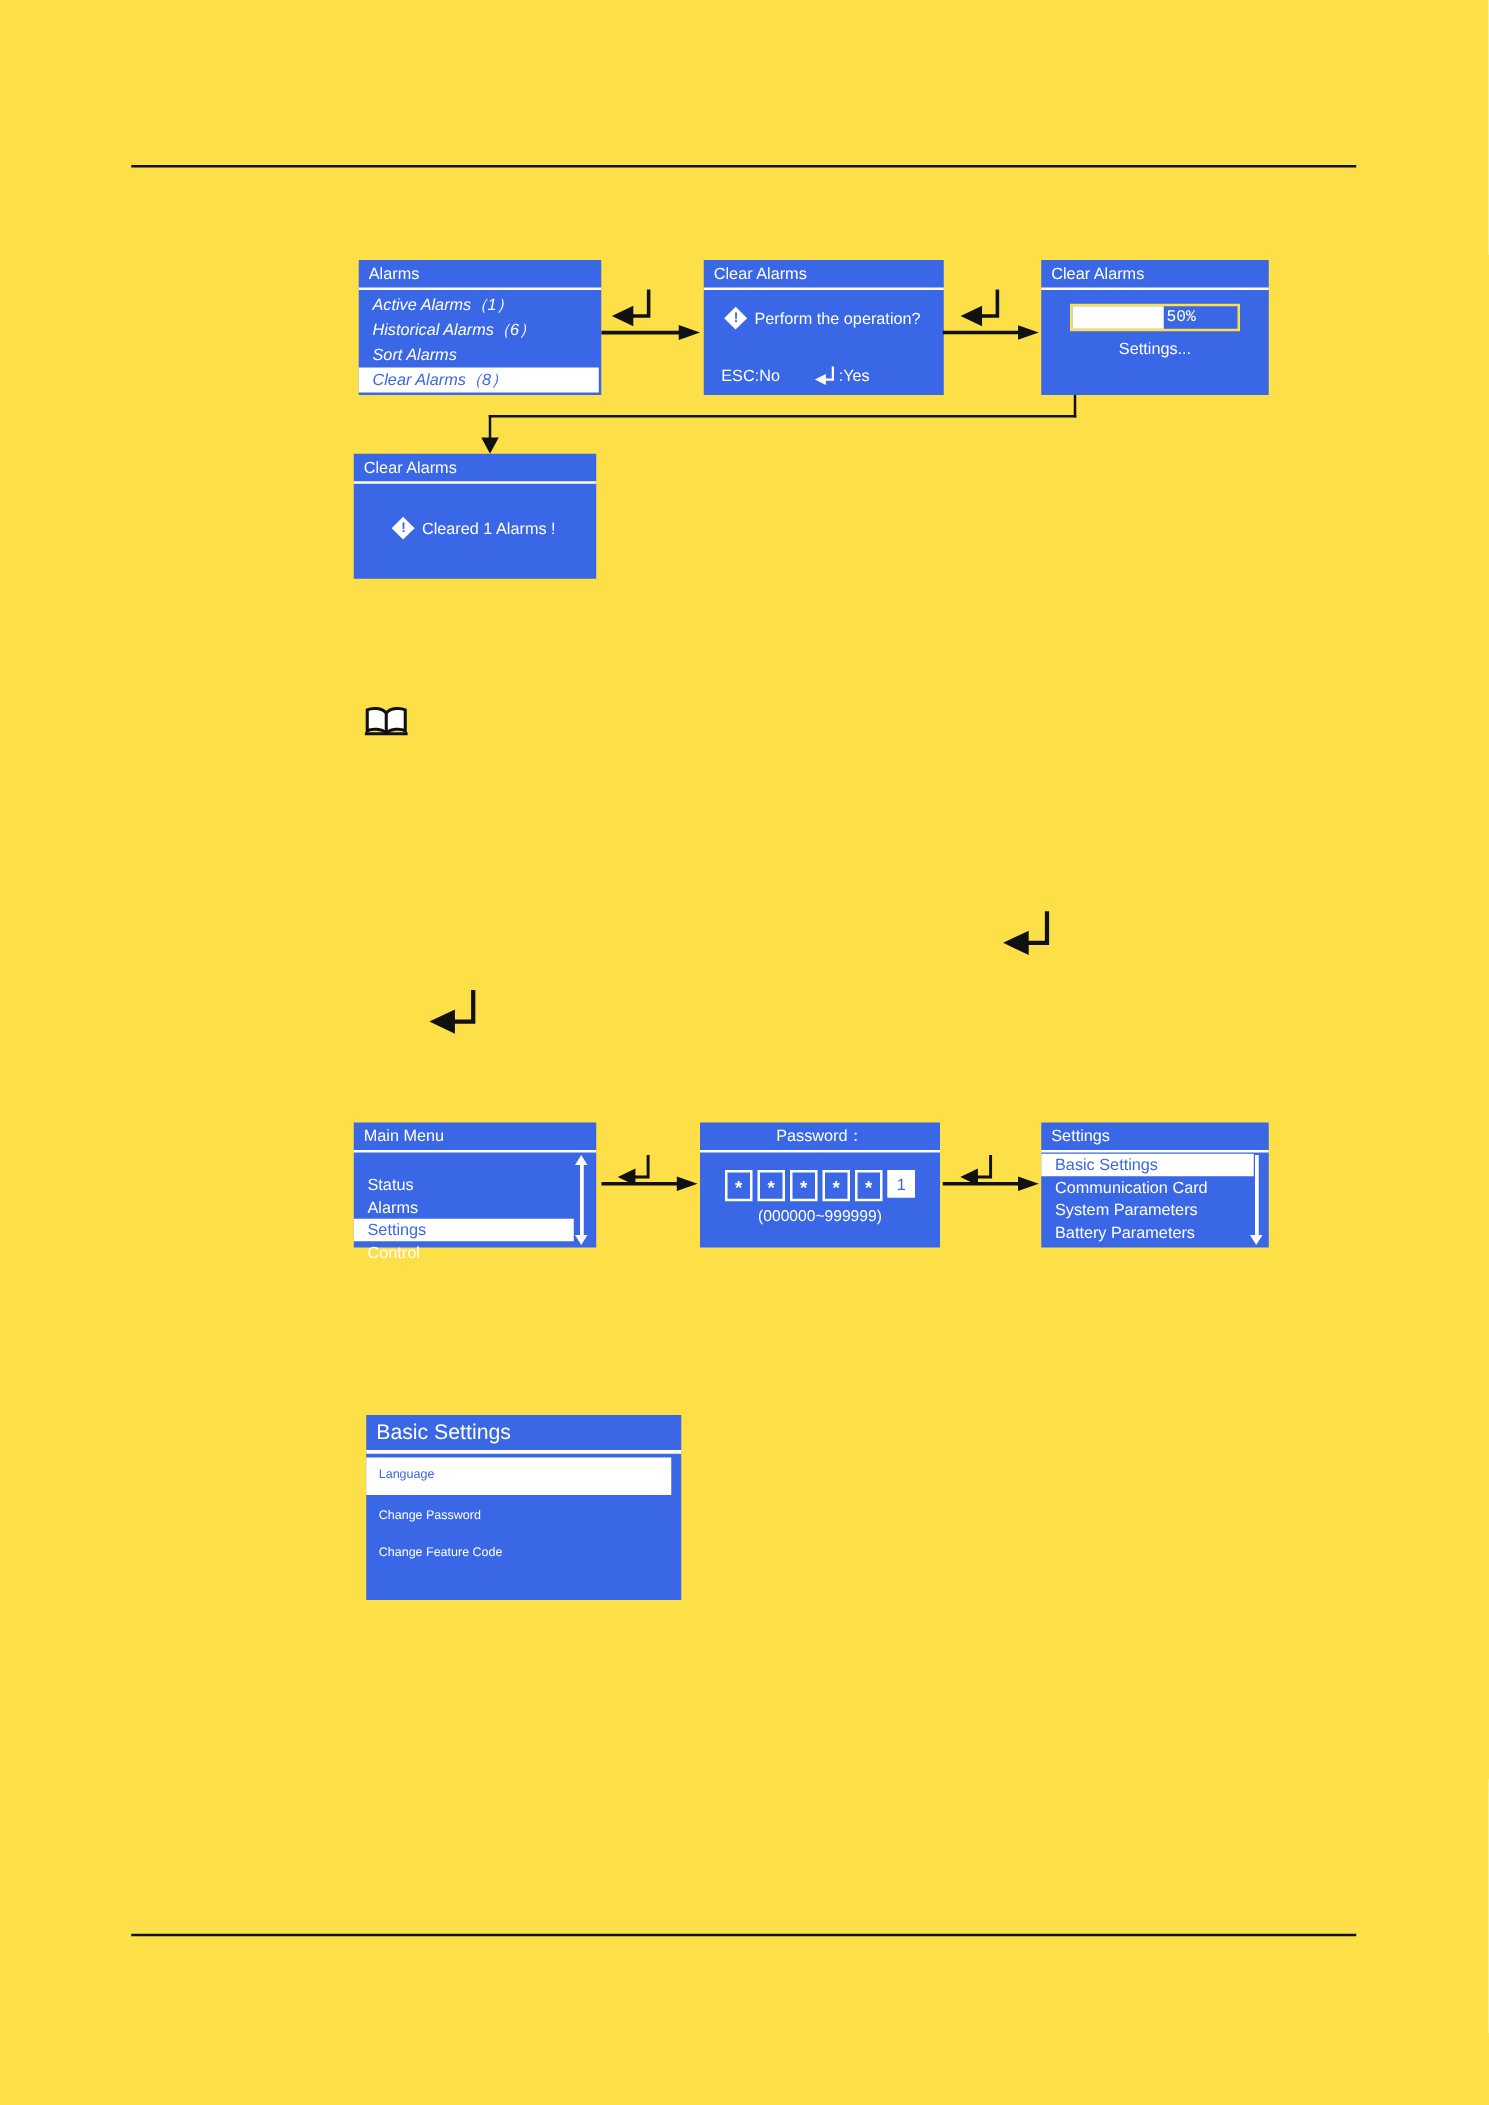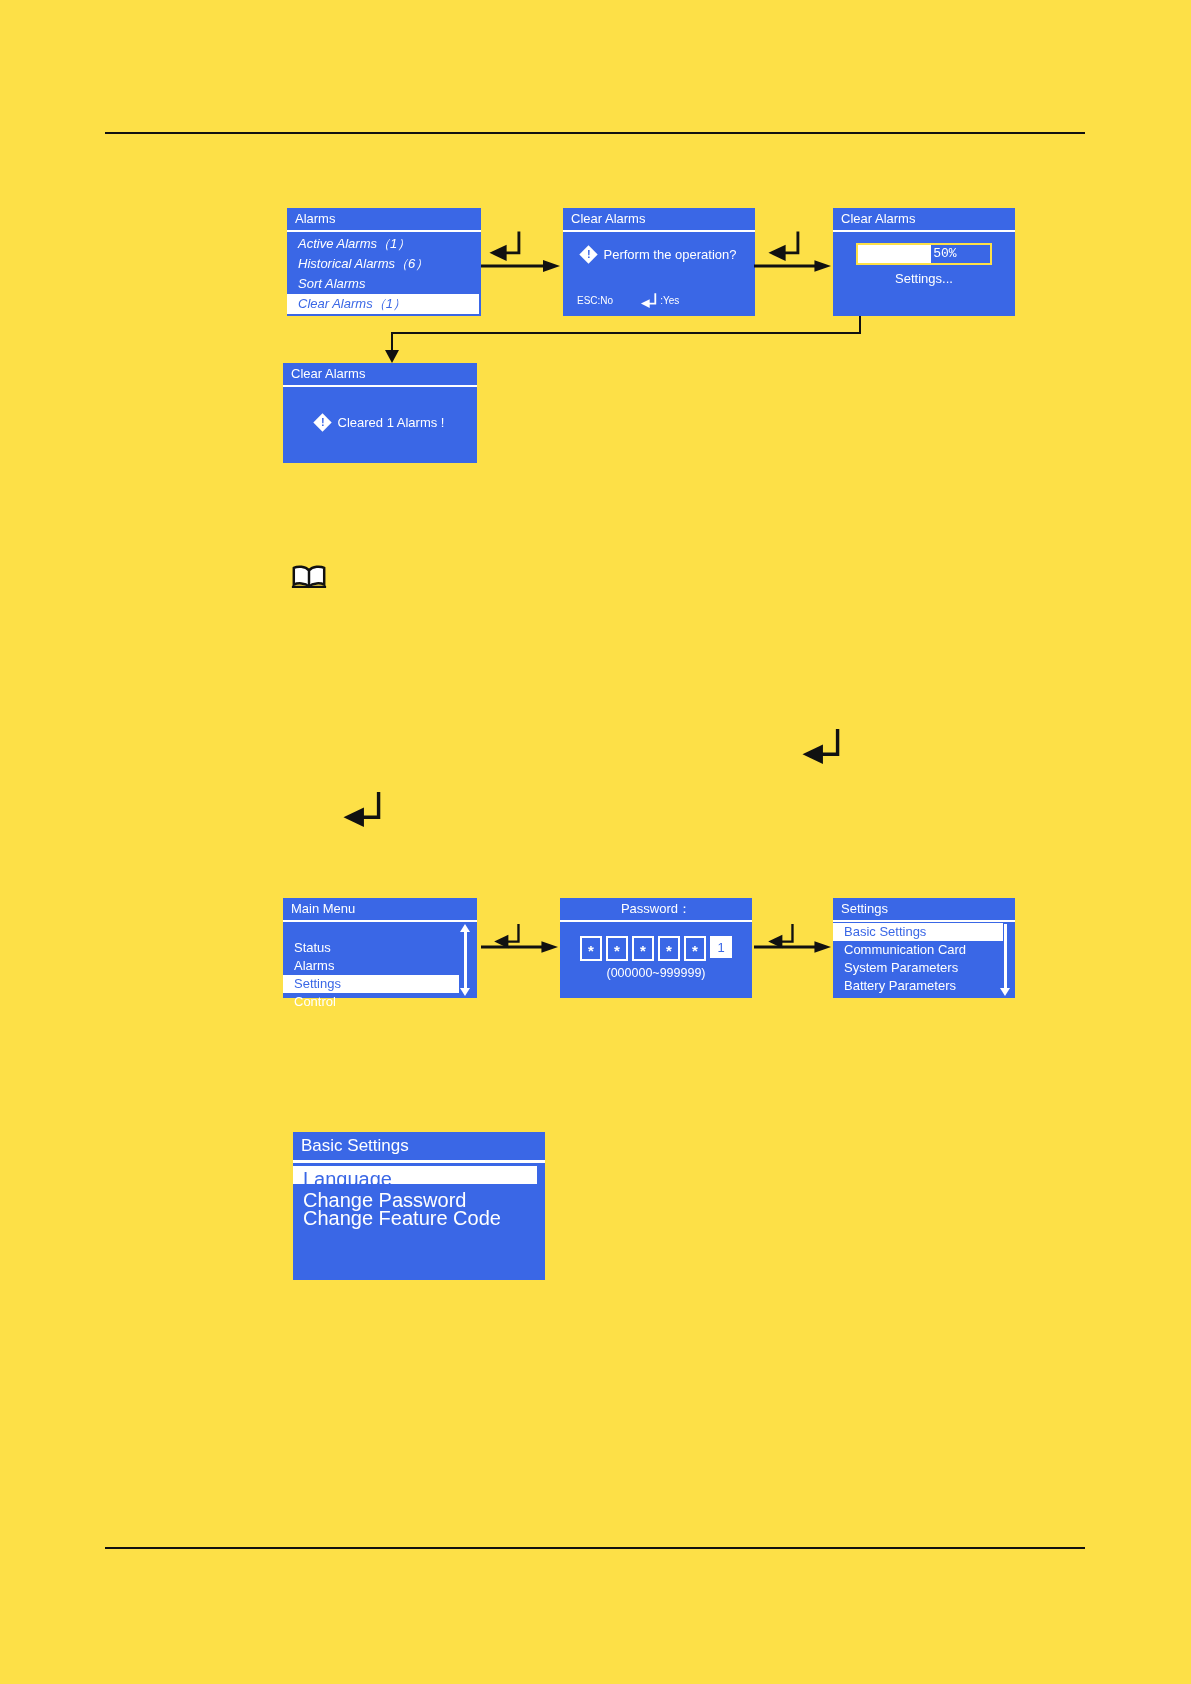--- a/index.html
+++ b/index.html
@@ -23,56 +23,56 @@
   .row.sel{background:#fff;color:var(--blue);margin-right:2px;}
   
   .pbar{position:relative;width:132px;height:18px;border:2px solid #fde047;margin:11px auto 0 auto;background:var(--blue);font-family:Liberation Mono, monospace;}
   .pfill{position:absolute;left:0;top:0;bottom:0;width:55%;background:#fff;}
   .plabel{position:absolute;left:57%;top:0;line-height:18px;font-size:13px;color:#fff;}
   .pstatus{text-align:center;font-size:13px;margin-top:6px;}
   
   .msgline{display:flex;align-items:center;gap:9px;justify-content:center;margin-top:15px;font-size:13px;}
   .diamond{width:13px;height:13px;background:#fff;transform:rotate(45deg);display:flex;align-items:center;justify-content:center;flex:0 0 auto;}
   .diamond b{transform:rotate(-45deg);color:var(--blue);font-size:11px;font-weight:bold;line-height:1;}
-  .footline{position:absolute;left:0;right:0;bottom:8px;display:flex;align-items:center;font-size:10px;}
+  .footline{position:absolute;left:0;right:0;bottom:8px;display:flex;align-items:center;font-size:13px;}
   
   .pwrow{display:flex;justify-content:center;gap:4px;margin-top:14px;}
   .pwbox{width:18px;height:18px;border:2px solid #fff;background:var(--blue);color:#fff;
          display:flex;align-items:center;justify-content:center;font-size:15px;font-weight:bold;line-height:1;padding-top:3px;box-sizing:content-box;}
   .pwbox.cur{background:#fff;color:var(--blue);padding-top:0;font-weight:normal;font-size:13px;}
   .pwhint{text-align:center;font-size:12.5px;margin-top:5px;}
   
   .sbar{position:absolute;right:6px;top:26px;bottom:2px;width:12px;display:flex;flex-direction:column;align-items:center;}
   .tri-up{width:0;height:0;border-left:5px solid transparent;border-right:5px solid transparent;border-bottom:8px solid #fff;}
   .tri-dn{width:0;height:0;border-left:5px solid transparent;border-right:5px solid transparent;border-top:8px solid #fff;}
   .stem{width:3px;flex:1 1 auto;background:#fff;}
   
   .screen.big .titlebar{height:28px;line-height:27px;font-size:17px;border-bottom-width:3px;}
-  .screen.big .row{height:18px;line-height:27px;font-size:20px;padding-left:10px;}
+  .screen.big .row{height:30px;line-height:27px;font-size:10px;padding-left:10px;}
   .screen.big .row.sel{margin-right:8px;}
   
   .hline,.vline{position:absolute;background:var(--ink);}
   .arrowhead-down{position:absolute;width:0;height:0;border-left:7px solid transparent;border-right:7px solid transparent;border-top:13px solid var(--ink);}
   .icon{position:absolute;}
 </style>
 </head>
 <body>
 
 <div class="page">
 
   <div class="rule" style="left:105px;top:132px;width:980px;"></div>
   <div class="rule" style="left:105px;top:1547px;width:980px;"></div>
 
   <div class="screen" style="left:287px;top:208px;width:194px;height:108px;">
     <div class="titlebar">Alarms</div>
     <div style="padding-top:2px;font-style:italic;">
       <div class="row">Active Alarms（1）</div>
       <div class="row">Historical Alarms（6）</div>
       <div class="row">Sort Alarms</div>
-      <div class="row sel">Clear Alarms（1）</div>
+      <div class="row sel">Clear Alarms（8）</div>
     </div>
   </div>
 
   <div class="icon" style="left:487px;top:229px;width:36px;height:33px;">
     <svg width="36" height="33" viewBox="0 0 44 40">
         <path d="M39 3 V29 H22" fill="none" stroke="#111" stroke-width="3.5"></path>
         <polygon points="24,19 24,39 3,29" fill="#111"></polygon>
       </svg>
   </div>
   <div class="icon" style="left:481px;top:259px;width:80px;height:14px;">

